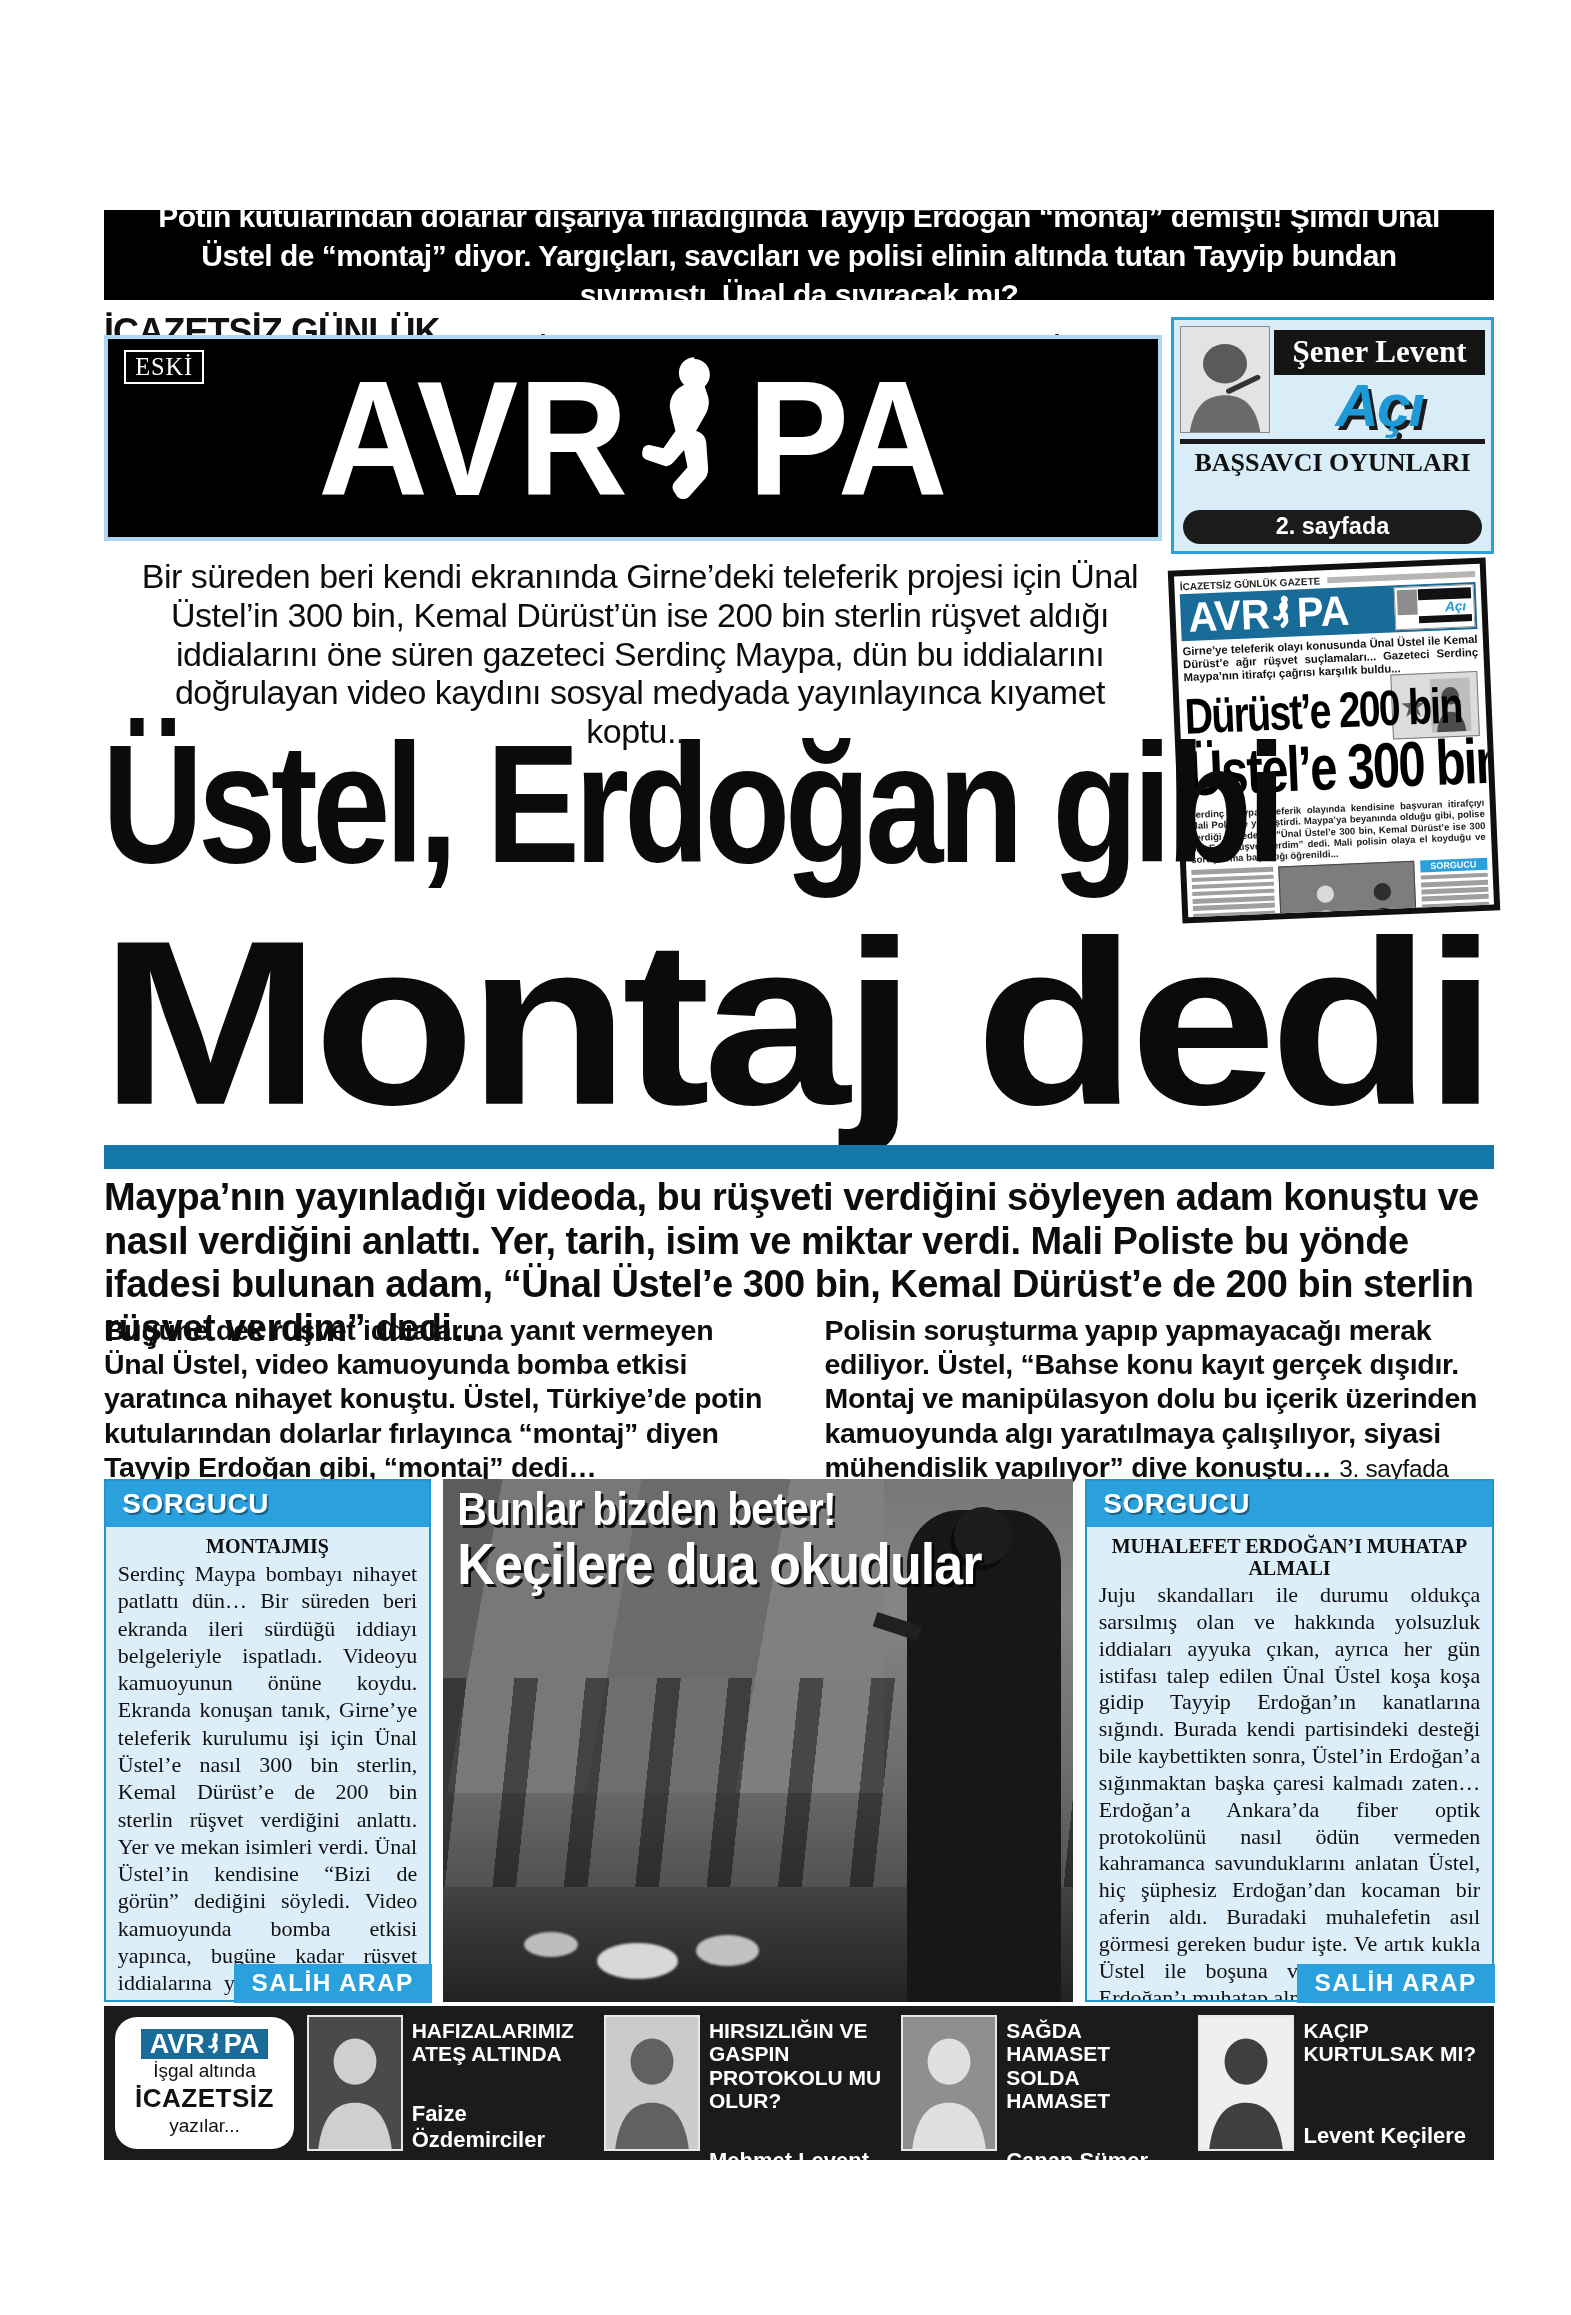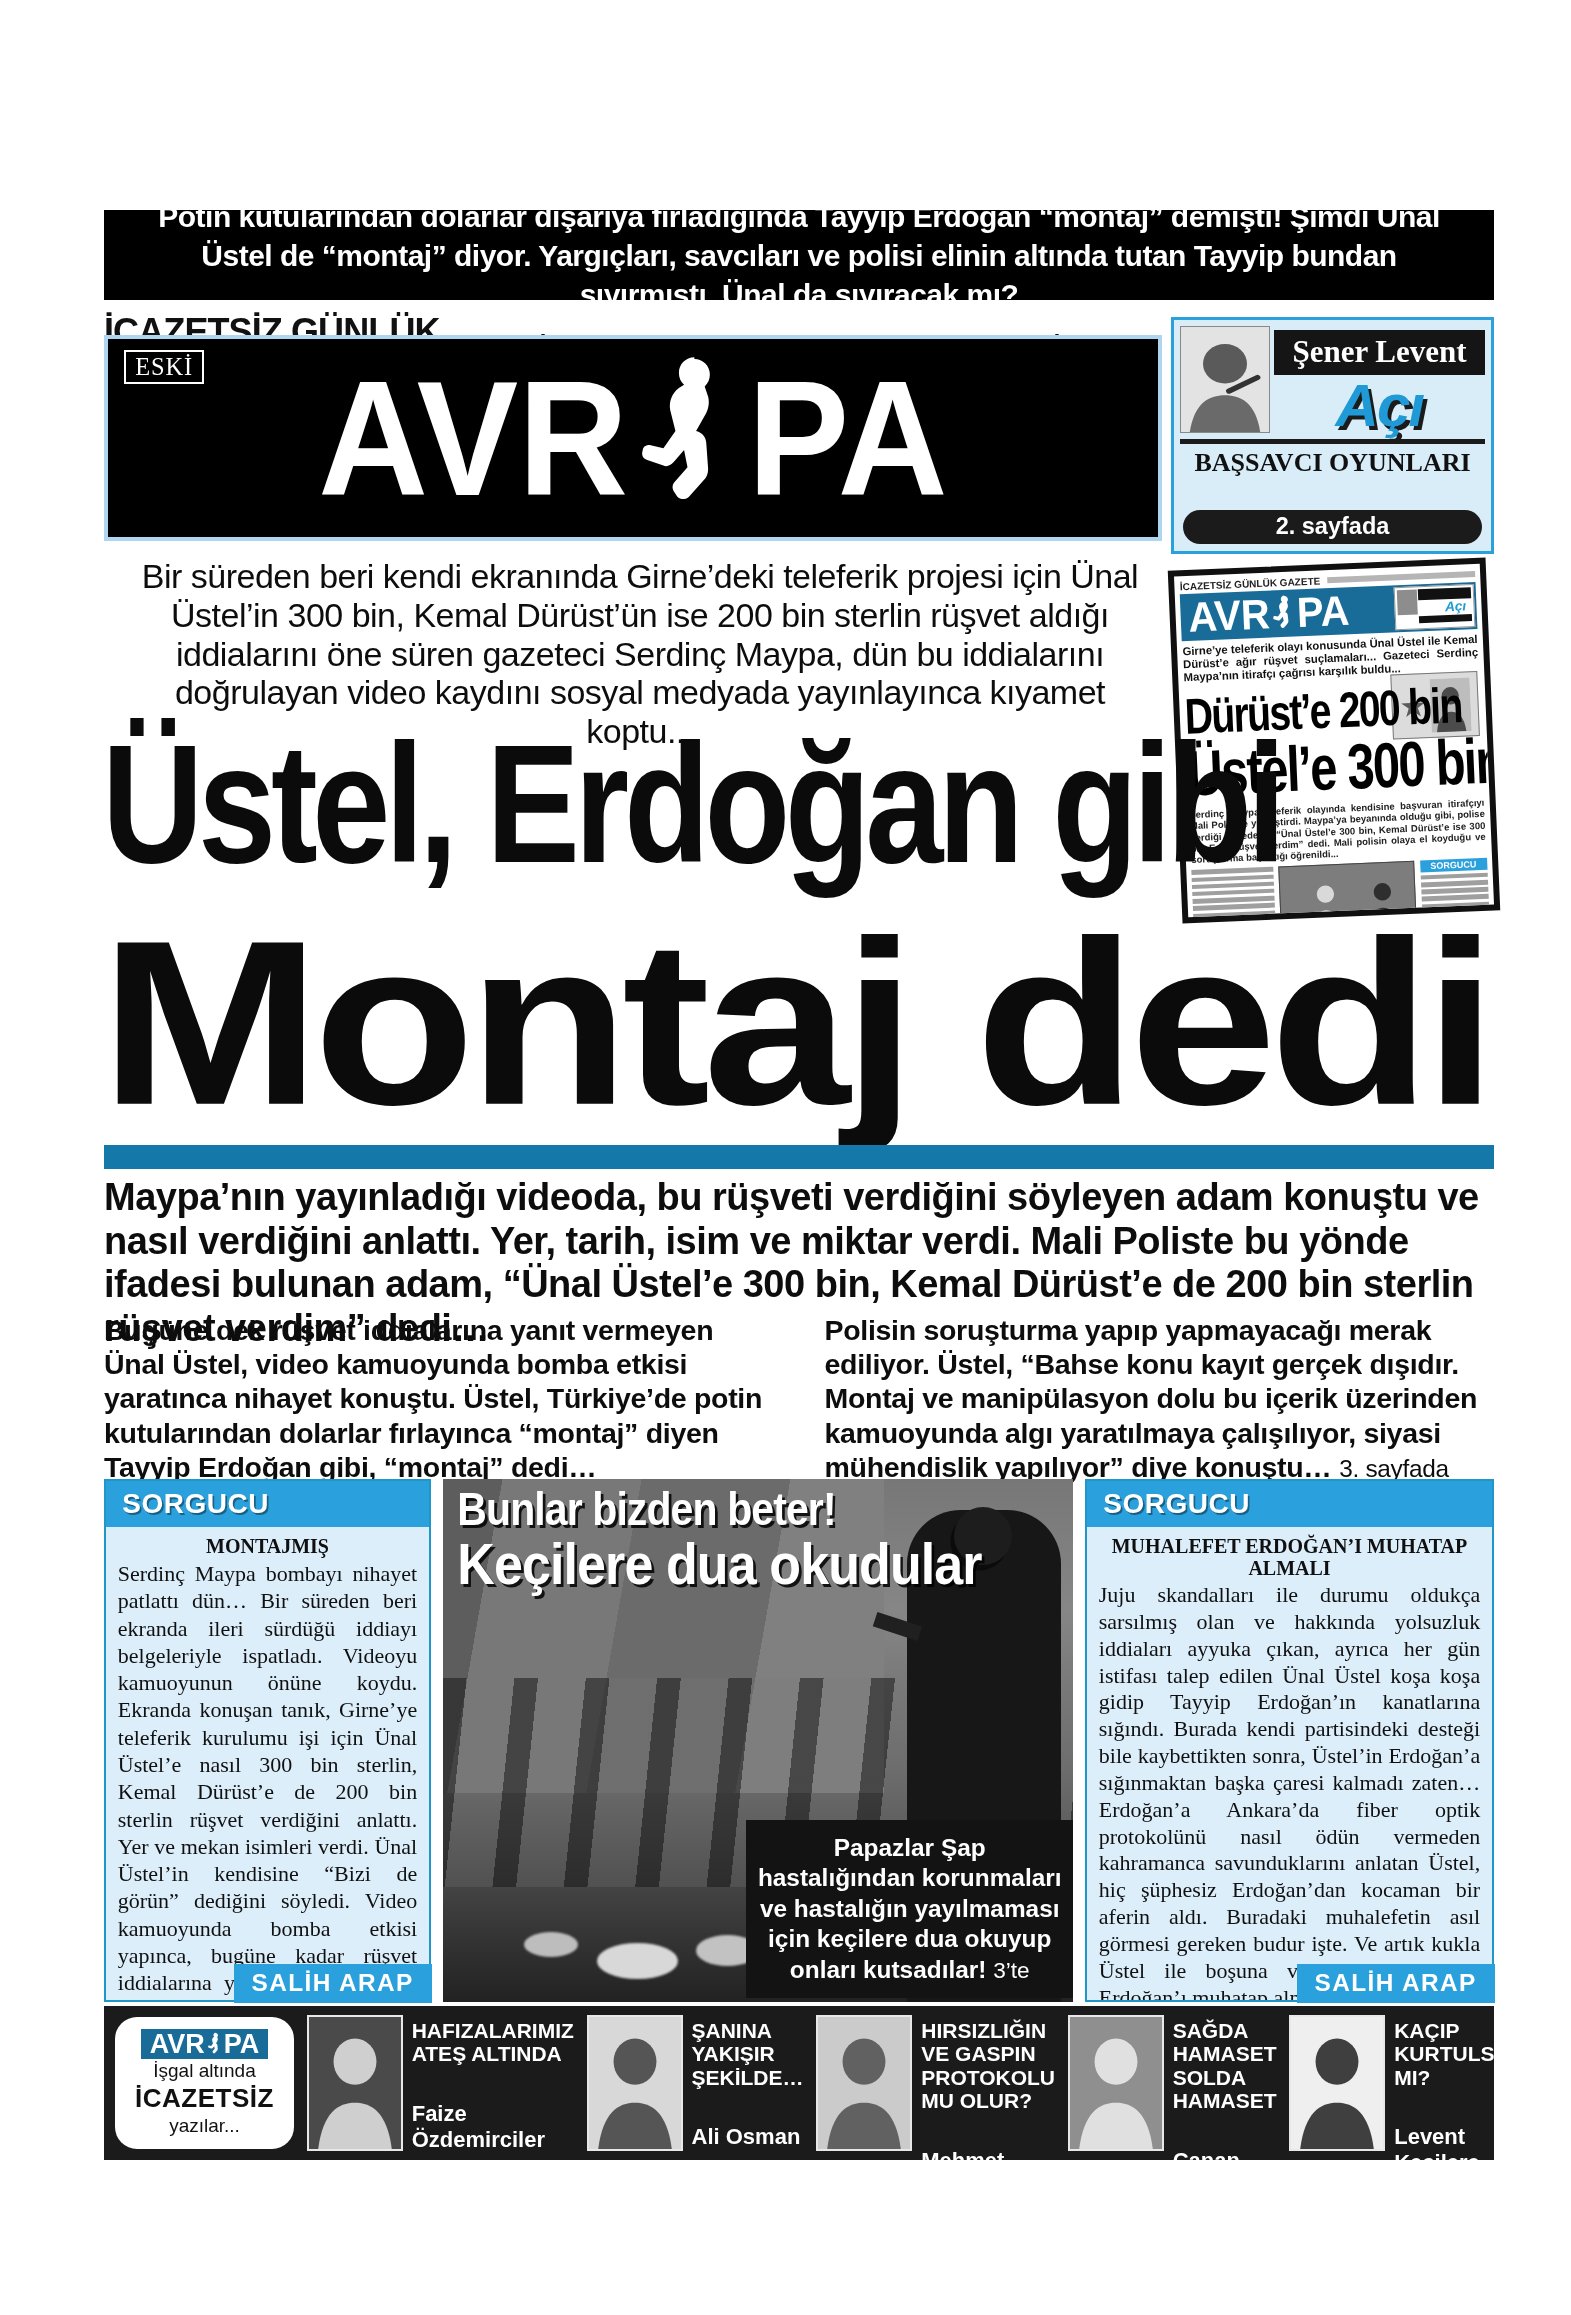--- a/index.html
+++ b/index.html
@@ -297,24 +297,20 @@
       <div id="photo-wall"></div>
       <div id="photo-rails"></div>
       <div id="photo-priest"></div>
       <div class="goat" id="goat1"></div>
       <div class="goat" id="goat2"></div>
       <div class="goat" id="goat3"></div>
       <div id="photo-head">
         <span id="photo-kicker">Bunlar bizden beter!</span>
         <span id="photo-headline">Keçilere dua okudular</span>
       </div>
-      <div id="photo-caption">
-        <span>Papazlar Şap hastalığından korunmaları ve hastalığın yayılmaması için keçilere dua okuyup onları kutsadılar!</span>
-        <span class="pageref">3’te</span>
-      </div>
     </div>
 
     <div id="sorgucu-right" class="sorgucu-box">
       <div class="sorgucu-header">SORGUCU</div>
       <div class="sorgucu-body">
         <div class="sorgucu-title">MUHALEFET ERDOĞAN’I MUHATAP ALMALI</div>
         <div class="sorgucu-text">Juju skandalları ile durumu oldukça sarsılmış olan ve hakkında yolsuzluk iddiaları ayyuka çıkan, ayrıca her gün istifası talep edilen Ünal Üstel  koşa koşa gidip Tayyip Erdoğan’ın kanatlarına sığındı. Burada kendi partisindeki desteği bile kaybettikten sonra, Üstel’in Erdoğan’a  sığınmaktan başka çaresi kalmadı zaten… Erdoğan’a Ankara’da fiber optik protokolünü nasıl ödün vermeden kahramanca savunduklarını anlatan Üstel, hiç şüphesiz Erdoğan’dan kocaman bir aferin aldı. Buradaki muhalefetin asıl görmesi gereken budur işte. Ve artık kukla Üstel ile boşuna vakit kaybetmemeli, Erdoğan’ı muhatap almalı!</div>
       </div>
       <div class="byline-badge">SALİH ARAP</div>
     </div>
@@ -343,33 +339,20 @@
             <circle cx="30" cy="27" r="14" fill="#cfcfcf"></circle>
           <path d="M6 80 C9 58 19 52 30 52 C41 52 51 58 54 80 Z" fill="#cfcfcf"></path>
           </svg>
       </div>
       <div class="columnist-text">
         <span class="columnist-title">HAFIZALARIMIZ ATEŞ ALTINDA</span>
         <span class="columnist-name">Faize Özdemirciler</span>
       </div>
     </div>
 
-    <div class="columnist">
-      <div class="columnist-photo">
-        <svg viewBox="0 0 60 80" preserveAspectRatio="none">
-          <rect width="60" height="80" fill="#d8d8d8"></rect>
-            <circle cx="30" cy="27" r="14" fill="#555"></circle>
-          <path d="M6 80 C9 58 19 52 30 52 C41 52 51 58 54 80 Z" fill="#555"></path>
-          </svg>
-      </div>
-      <div class="columnist-text">
-        <span class="columnist-title">ŞANINA YAKIŞIR ŞEKİLDE…</span>
-        <span class="columnist-name">Ali Osman</span>
-      </div>
-    </div>
 
     <div class="columnist">
       <div class="columnist-photo">
         <svg viewBox="0 0 60 80" preserveAspectRatio="none">
           <rect width="60" height="80" fill="#cbcbcb"></rect>
             <circle cx="30" cy="27" r="14" fill="#616161"></circle>
           <path d="M6 80 C9 58 19 52 30 52 C41 52 51 58 54 80 Z" fill="#616161"></path>
           </svg>
       </div>
       <div class="columnist-text">

